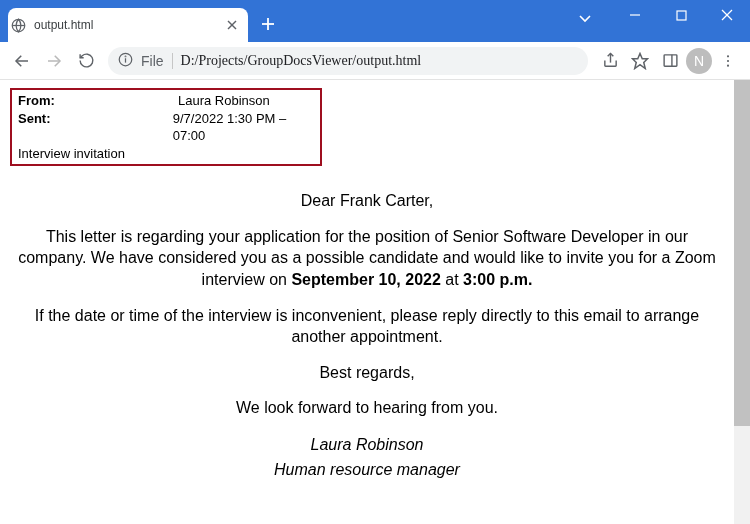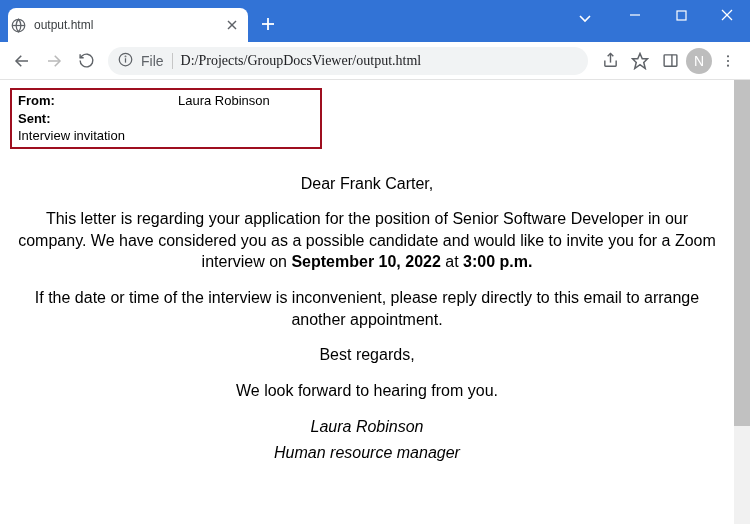--- a/index.html
+++ b/index.html
@@ -240,20 +240,21 @@
 <div class="content-wrap">
   <div class="content">
 
     <div class="hdrbox">
       <div class="hdrrow">
         <div class="lab">From:</div>
         <div class="val">Laura Robinson</div>
       </div>
       <div class="hdrrow">
         <div class="lab">Sent:</div>
+        <div class="val">9/7/2022 1:30 PM –07:00</div>
       </div>
       <div class="hdrrow">
         <div class="val">Interview invitation</div>
       </div>
     </div>
 
     <div class="body">
       <p>Dear Frank Carter,</p>
       <p>
         <span>This letter is regarding your application for the position of Senior Software Developer in our company. We have considered you as a possible candidate and would like to invite you for a Zoom interview on </span><b>September 10, 2022</b><span> at </span><b>3:00 p.m.</b>

